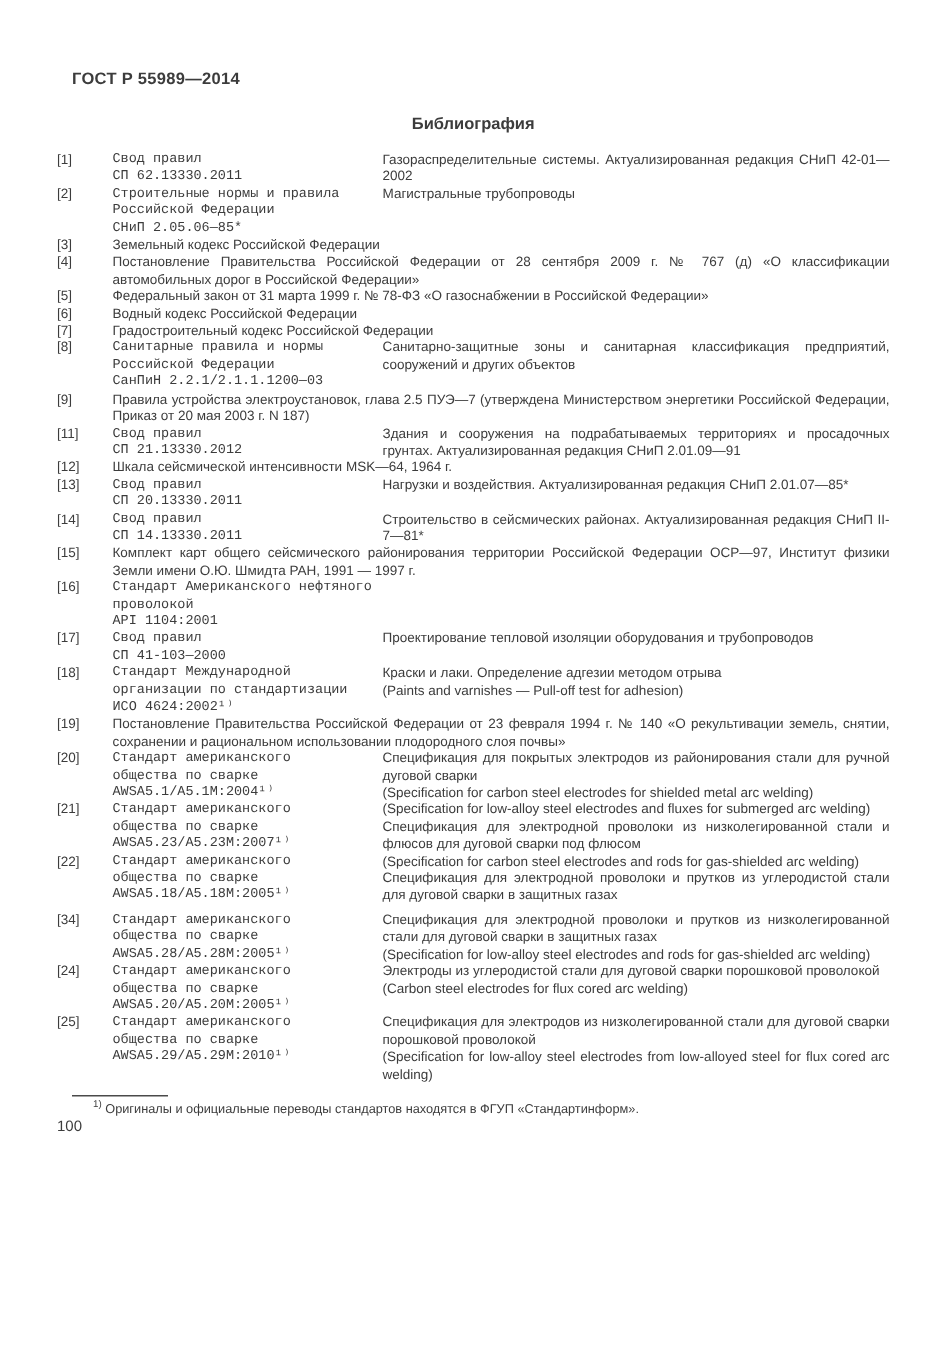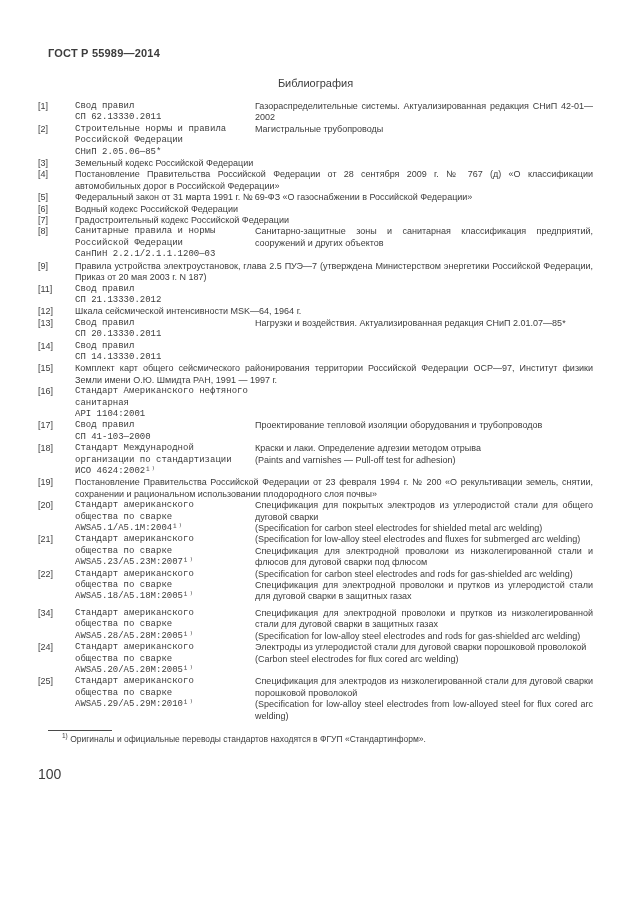--- a/index.html
+++ b/index.html
@@ -17,21 +17,21 @@
   }
   .doc-code {
     font-size: 11px;
     font-weight: bold;
     letter-spacing: 0.2px;
     margin-left: 10px;
   }
   .page-title {
     text-align: center;
     font-size: 11px;
-    font-weight: normal;
+    font-weight: bold;
     margin-top: 18px;
     margin-bottom: 12px;
   }
   .bib-list { width: 100%; }
   .entry {
     display: flex;
     align-items: flex-start;
     font-size: 9px;
     line-height: 11.4px;
   }
@@ -61,22 +61,22 @@
     font-size: 8.5px;
     line-height: 11px;
     padding-left: 24px;
   }
   .footnote sup {
     font-size: 6.5px;
     vertical-align: super;
     line-height: 0;
   }
   .page-number {
-    font-size: 14px;
-    margin-top: 21px;
+    font-size: 10px;
+    margin-top: 1px;
   }
 </style>
 </head>
 <body>
 
 <div class="page">
 
   <div class="doc-code">ГОСТ Р 55989—2014</div>
 
   <div class="page-title">Библиография</div>
@@ -114,21 +114,21 @@
       <div class="num">[4]</div>
 
       <div class="desc">
           <div>Постановление Правительства Российской Федерации от 28 сентября 2009 г. № 767 (д) «О классификации автомобильных дорог в Российской Федерации»</div>
         </div>
     </div>
       <div class="entry">
       <div class="num">[5]</div>
 
       <div class="desc">
-          <div>Федеральный закон от 31 марта 1991 г. № 69-ФЗ «О газоснабжении в Российской Федерации»</div>
+          <div>Федеральный закон от 31 марта 1999 г. № 78-ФЗ «О газоснабжении в Российской Федерации»</div>
         </div>
     </div>
       <div class="entry">
       <div class="num">[6]</div>
 
       <div class="desc">
           <div>Водный кодекс Российской Федерации</div>
         </div>
     </div>
       <div class="entry">
@@ -155,20 +155,23 @@
       <div class="desc">
           <div>Правила устройства электроустановок, глава 2.5 ПУЭ—7 (утверждена Министерством энергетики Российской Федерации, Приказ от 20 мая 2003 г. N 187)</div>
         </div>
     </div>
       <div class="entry">
       <div class="num">[11]</div>
       <div class="src">
           <div>Свод правил</div>
           <div>СП 21.13330.2012</div>
         </div>
+      <div class="desc">
+          <div>Здания и сооружения на подрабатываемых территориях и просадочных грунтах. Актуализированная редакция СНиП 2.01.09—91</div>
+        </div>
     </div>
       <div class="entry">
       <div class="num">[12]</div>
 
       <div class="desc">
           <div>Шкала сейсмической интенсивности MSK—64, 1964 г.</div>
         </div>
     </div>
       <div class="entry">
       <div class="num">[13]</div>
@@ -179,33 +182,36 @@
       <div class="desc">
           <div>Нагрузки и воздействия. Актуализированная редакция СНиП 2.01.07—85*</div>
         </div>
     </div>
       <div class="entry">
       <div class="num">[14]</div>
       <div class="src">
           <div>Свод правил</div>
           <div>СП 14.13330.2011</div>
         </div>
+      <div class="desc">
+          <div>Строительство в сейсмических районах. Актуализированная редакция СНиП II-7—81*</div>
+        </div>
     </div>
       <div class="entry">
       <div class="num">[15]</div>
 
       <div class="desc">
           <div>Комплект карт общего сейсмического районирования территории Российской Федерации ОСР—97, Институт физики Земли имени О.Ю. Шмидта РАН, 1991 — 1997 г.</div>
         </div>
     </div>
       <div class="entry">
       <div class="num">[16]</div>
       <div class="src">
           <div>Стандарт Американского нефтяного</div>
-          <div>санитарная</div>
+          <div>проволокой</div>
           <div>API 1104:2001</div>
         </div>
     </div>
       <div class="entry">
       <div class="num">[17]</div>
       <div class="src">
           <div>Свод правил</div>
           <div>СП 41-103—2000</div>
         </div>
       <div class="desc">
@@ -221,32 +227,32 @@
         </div>
       <div class="desc">
           <div>Краски и лаки. Определение адгезии методом отрыва</div>
           <div>(Paints and varnishes — Pull-off test for adhesion)</div>
         </div>
     </div>
       <div class="entry">
       <div class="num">[19]</div>
 
       <div class="desc">
-          <div>Постановление Правительства Российской Федерации от 23 февраля 1994 г. № 200 «О рекультивации земель, снятии, сохранении и рациональном использовании плодородного слоя почвы»</div>
+          <div>Постановление Правительства Российской Федерации от 23 февраля 1994 г. № 140 «О рекультивации земель, снятии, сохранении и рациональном использовании плодородного слоя почвы»</div>
         </div>
     </div>
       <div class="entry">
       <div class="num">[20]</div>
       <div class="src">
           <div>Стандарт американского</div>
           <div>общества по сварке</div>
           <div>AWSA5.1/A5.1M:2004¹⁾</div>
         </div>
       <div class="desc">
-          <div>Спецификация для покрытых электродов из углеродистой стали для общего дуговой сварки</div>
+          <div>Спецификация для покрытых электродов из районирования стали для ручной дуговой сварки</div>
           <div>(Specification for carbon steel electrodes for shielded metal arc welding)</div>
         </div>
     </div>
       <div class="entry">
       <div class="num">[21]</div>
       <div class="src">
           <div>Стандарт американского</div>
           <div>общества по сварке</div>
           <div>AWSA5.23/A5.23M:2007¹⁾</div>
         </div>

